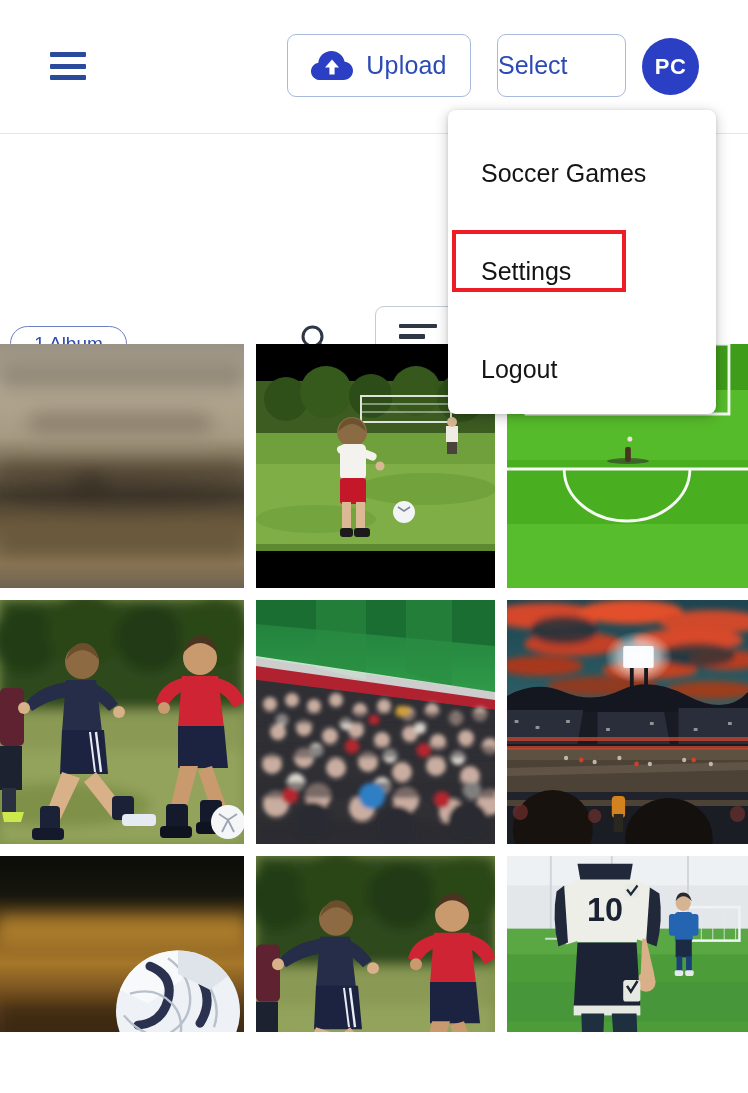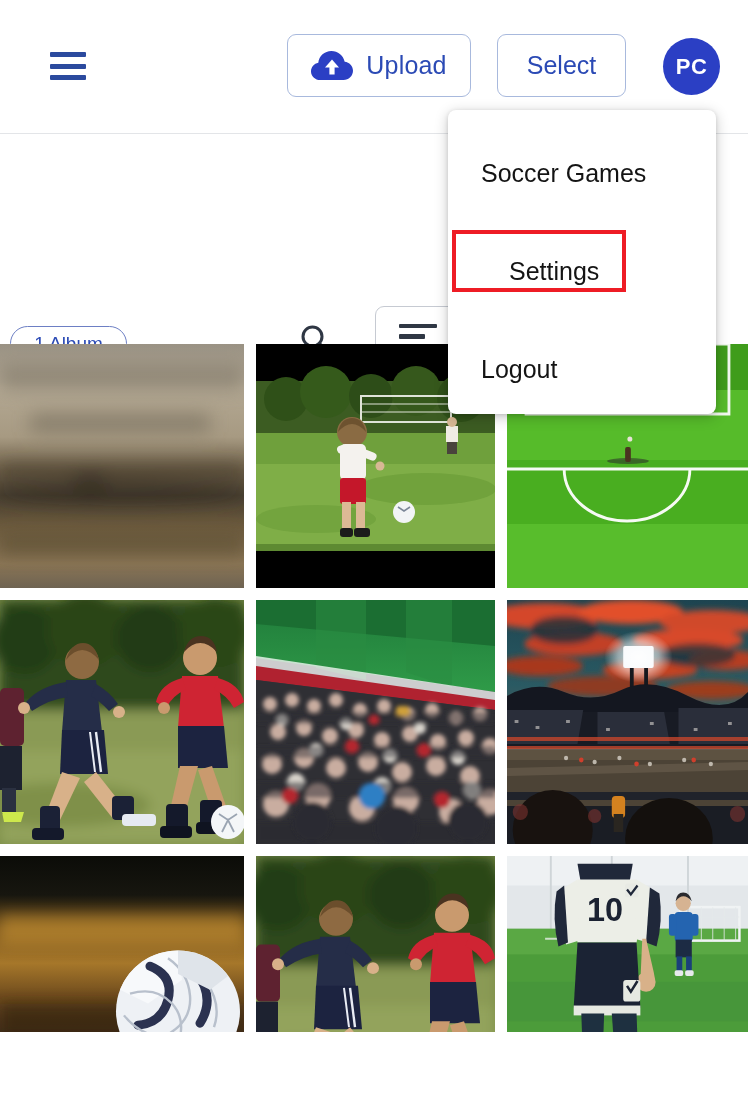--- a/index.html
+++ b/index.html
@@ -68,32 +68,31 @@
 
   .select-btn {
     position: absolute;
     left: 497px; top: 34px;
     width: 129px; height: 63px;
     border: 1.5px solid #a8b9dd;
     border-radius: 9px;
     background: #ffffff;
     display: flex;
     align-items: center;
-    justify-content: center;
     cursor: pointer;
   }
   .select-btn .label {
     font-size: 25px;
     color: #2b4ab5;
     font-weight: 500;
   }
 
   .avatar {
     position: absolute;
-    left: 663px; top: 38px;
+    left: 642px; top: 38px;
     width: 57px; height: 57px;
     border-radius: 50%;
     background: #2b3fc4;
     color: #ffffff;
     font-size: 22px;
     font-weight: 700;
     display: flex;
     align-items: center;
     justify-content: center;
     letter-spacing: .5px;
@@ -223,21 +222,21 @@
     left: 0;
     width: 268px; height: 62px;
     display: flex;
     align-items: center;
     padding-left: 33px;
     font-size: 25px;
     color: #141414;
     cursor: pointer;
   }
   .menu-item.m0 { top: 32px; }
-  .menu-item.m1 { top: 130px; margin-left: 28px; }
+  .menu-item.m1 { top: 130px; }
   .menu-item.m2 { top: 228px; }
 
   .hl-box {
     position: absolute;
     left: 4px; top: 120px;
     width: 174px; height: 62px;
     border: 4px solid #ee1c25;
     pointer-events: none;
     z-index: 45;
   }

